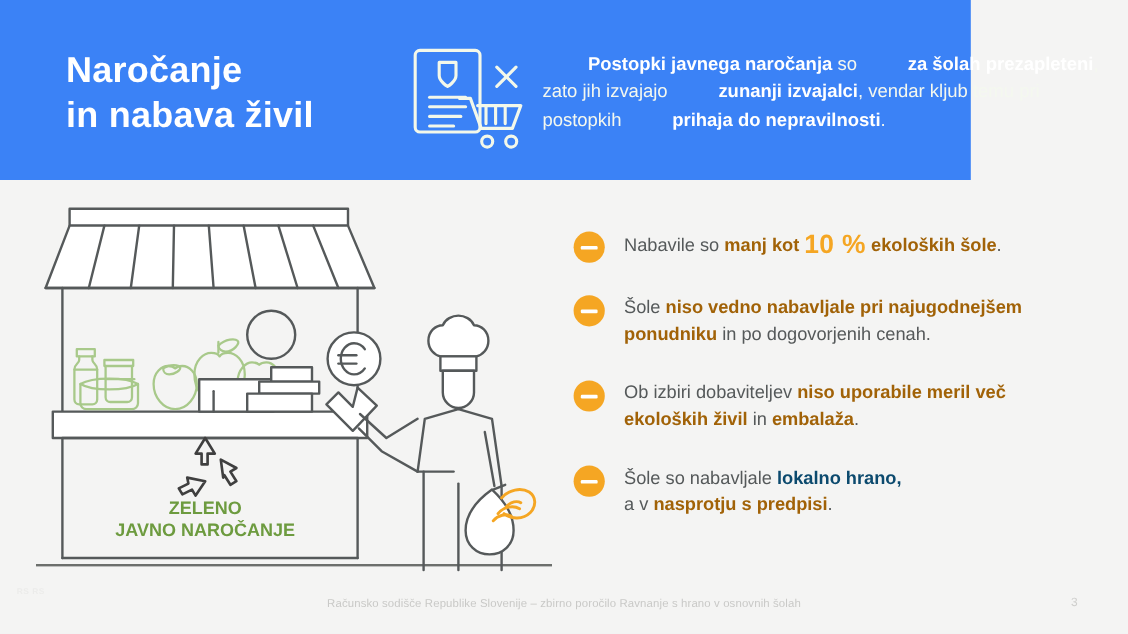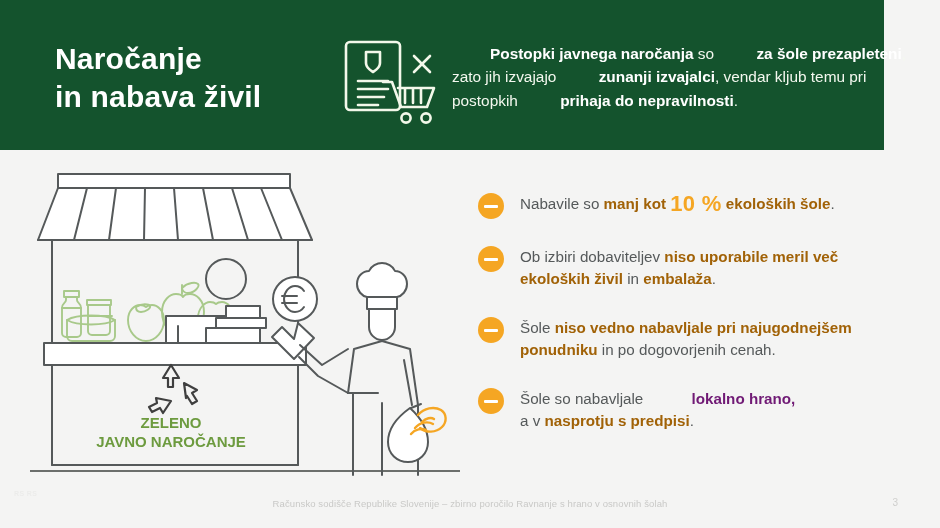--- a/index.html
+++ b/index.html
@@ -11,22 +11,22 @@
     position:relative;
   }
   #slide{
     position:absolute;inset:0;
     width:940px;height:528px;
     background:#f4f4f3;
   }
 
   
   .header{
-    position:absolute;left:0;top:0;width:884px;height:150px;
-    background:#14532d;
+    position:absolute;left:0;top:0;width:809px;height:150px;
+    background:#3b82f6;
     display:flex;align-items:center;
   }
   .header-title{
     position:absolute;left:55px;top:40px;
     color:#ffffff;
     font-size:30px;line-height:1.28;
     font-weight:bold;
     letter-spacing:.2px;
     white-space:pre-line;
   }
@@ -75,21 +75,21 @@
     left:6px;top:11.5px;width:14px;height:3.5px;
     background:#ffffff;border-radius:1px;
   }
   .bullet-text{
     margin-left:16px;
     font-size:15.2px;line-height:1.45;
     color:#55595a;
     padding-top:1px;
   }
   .bullet-text .o{color:#a16207;font-weight:bold;}
-  .bullet-text .g{color:#701a75;font-weight:bold;margin-left:44px;}
+  .bullet-text .g{color:#0c4a6e;font-weight:bold;}
   .bullet-text .big{
     color:#f5a623;font-weight:bold;font-size:22px;
     line-height:1;vertical-align:-2px;letter-spacing:.3px;margin-top:15px;
   }
 
   
   .footer{
     position:absolute;left:0;top:488px;width:932px;height:40px;
   }
   .footer-text{
@@ -136,21 +136,21 @@
         <path d="M78 24 l16 16"></path>
         <path d="M94 24 l-16 16"></path>
 
         <path d="M47 50 h9 l9 25 h26 l7 -19 h-36"></path>
         <path d="M69 57 v14 M77 57 v14 M85 57 v14"></path>
         <circle cx="70" cy="86" r="4.6"></circle>
         <circle cx="90" cy="86" r="4.6"></circle>
       </svg>
     </div>
 
-    <div class="header-text"><b>Postopki javnega naročanja</b><span> so </span><b>za šole prezapleteni</b><span>, zato jih izvajajo </span><b>zunanji izvajalci</b><span>, vendar kljub temu pri postopkih </span><b>prihaja do nepravilnosti</b><span>.</span></div>
+    <div class="header-text"><b>Postopki javnega naročanja</b><span> so </span><b>za šolah prezapleteni</b><span>, zato jih izvajajo </span><b>zunanji izvajalci</b><span>, vendar kljub temu pri postopkih </span><b>prihaja do nepravilnosti</b><span>.</span></div>
   </div>
 
   <div class="stage">
 
     <div class="ground"></div>
 
     <div class="illustration">
       <svg viewBox="0 0 440 320" width="440" height="320" fill="none" stroke="#55595a" stroke-width="2" stroke-linecap="round" stroke-linejoin="round">
 
         <g>
@@ -265,26 +265,26 @@
 
     <div class="bullets">
 
       <div class="bullet">
         <div class="bullet-icon"></div>
         <div class="bullet-text"><span>Nabavile so </span><span class="o">manj kot </span><span class="big">10 %</span><span class="o"> ekoloških šole</span><span>.</span></div>
       </div>
 
       <div class="bullet">
         <div class="bullet-icon"></div>
-        <div class="bullet-text"><span>Ob izbiri dobaviteljev </span><span class="o">niso uporabile meril več ekoloških živil</span><span> in </span><span class="o">embalaža</span><span>.</span></div>
+        <div class="bullet-text"><span>Šole </span><span class="o">niso vedno nabavljale pri najugodnejšem ponudniku</span><span> in po dogovorjenih cenah.</span></div>
       </div>
 
       <div class="bullet">
         <div class="bullet-icon"></div>
-        <div class="bullet-text"><span>Šole </span><span class="o">niso vedno nabavljale pri najugodnejšem ponudniku</span><span> in po dogovorjenih cenah.</span></div>
+        <div class="bullet-text"><span>Ob izbiri dobaviteljev </span><span class="o">niso uporabile meril več ekoloških živil</span><span> in </span><span class="o">embalaža</span><span>.</span></div>
       </div>
 
       <div class="bullet">
         <div class="bullet-icon"></div>
         <div class="bullet-text"><span>Šole so nabavljale </span><span class="g">lokalno hrano,</span><br><span>a v </span><span class="o">nasprotju s predpisi</span><span>.</span></div>
       </div>
 
     </div>
   </div>
 

